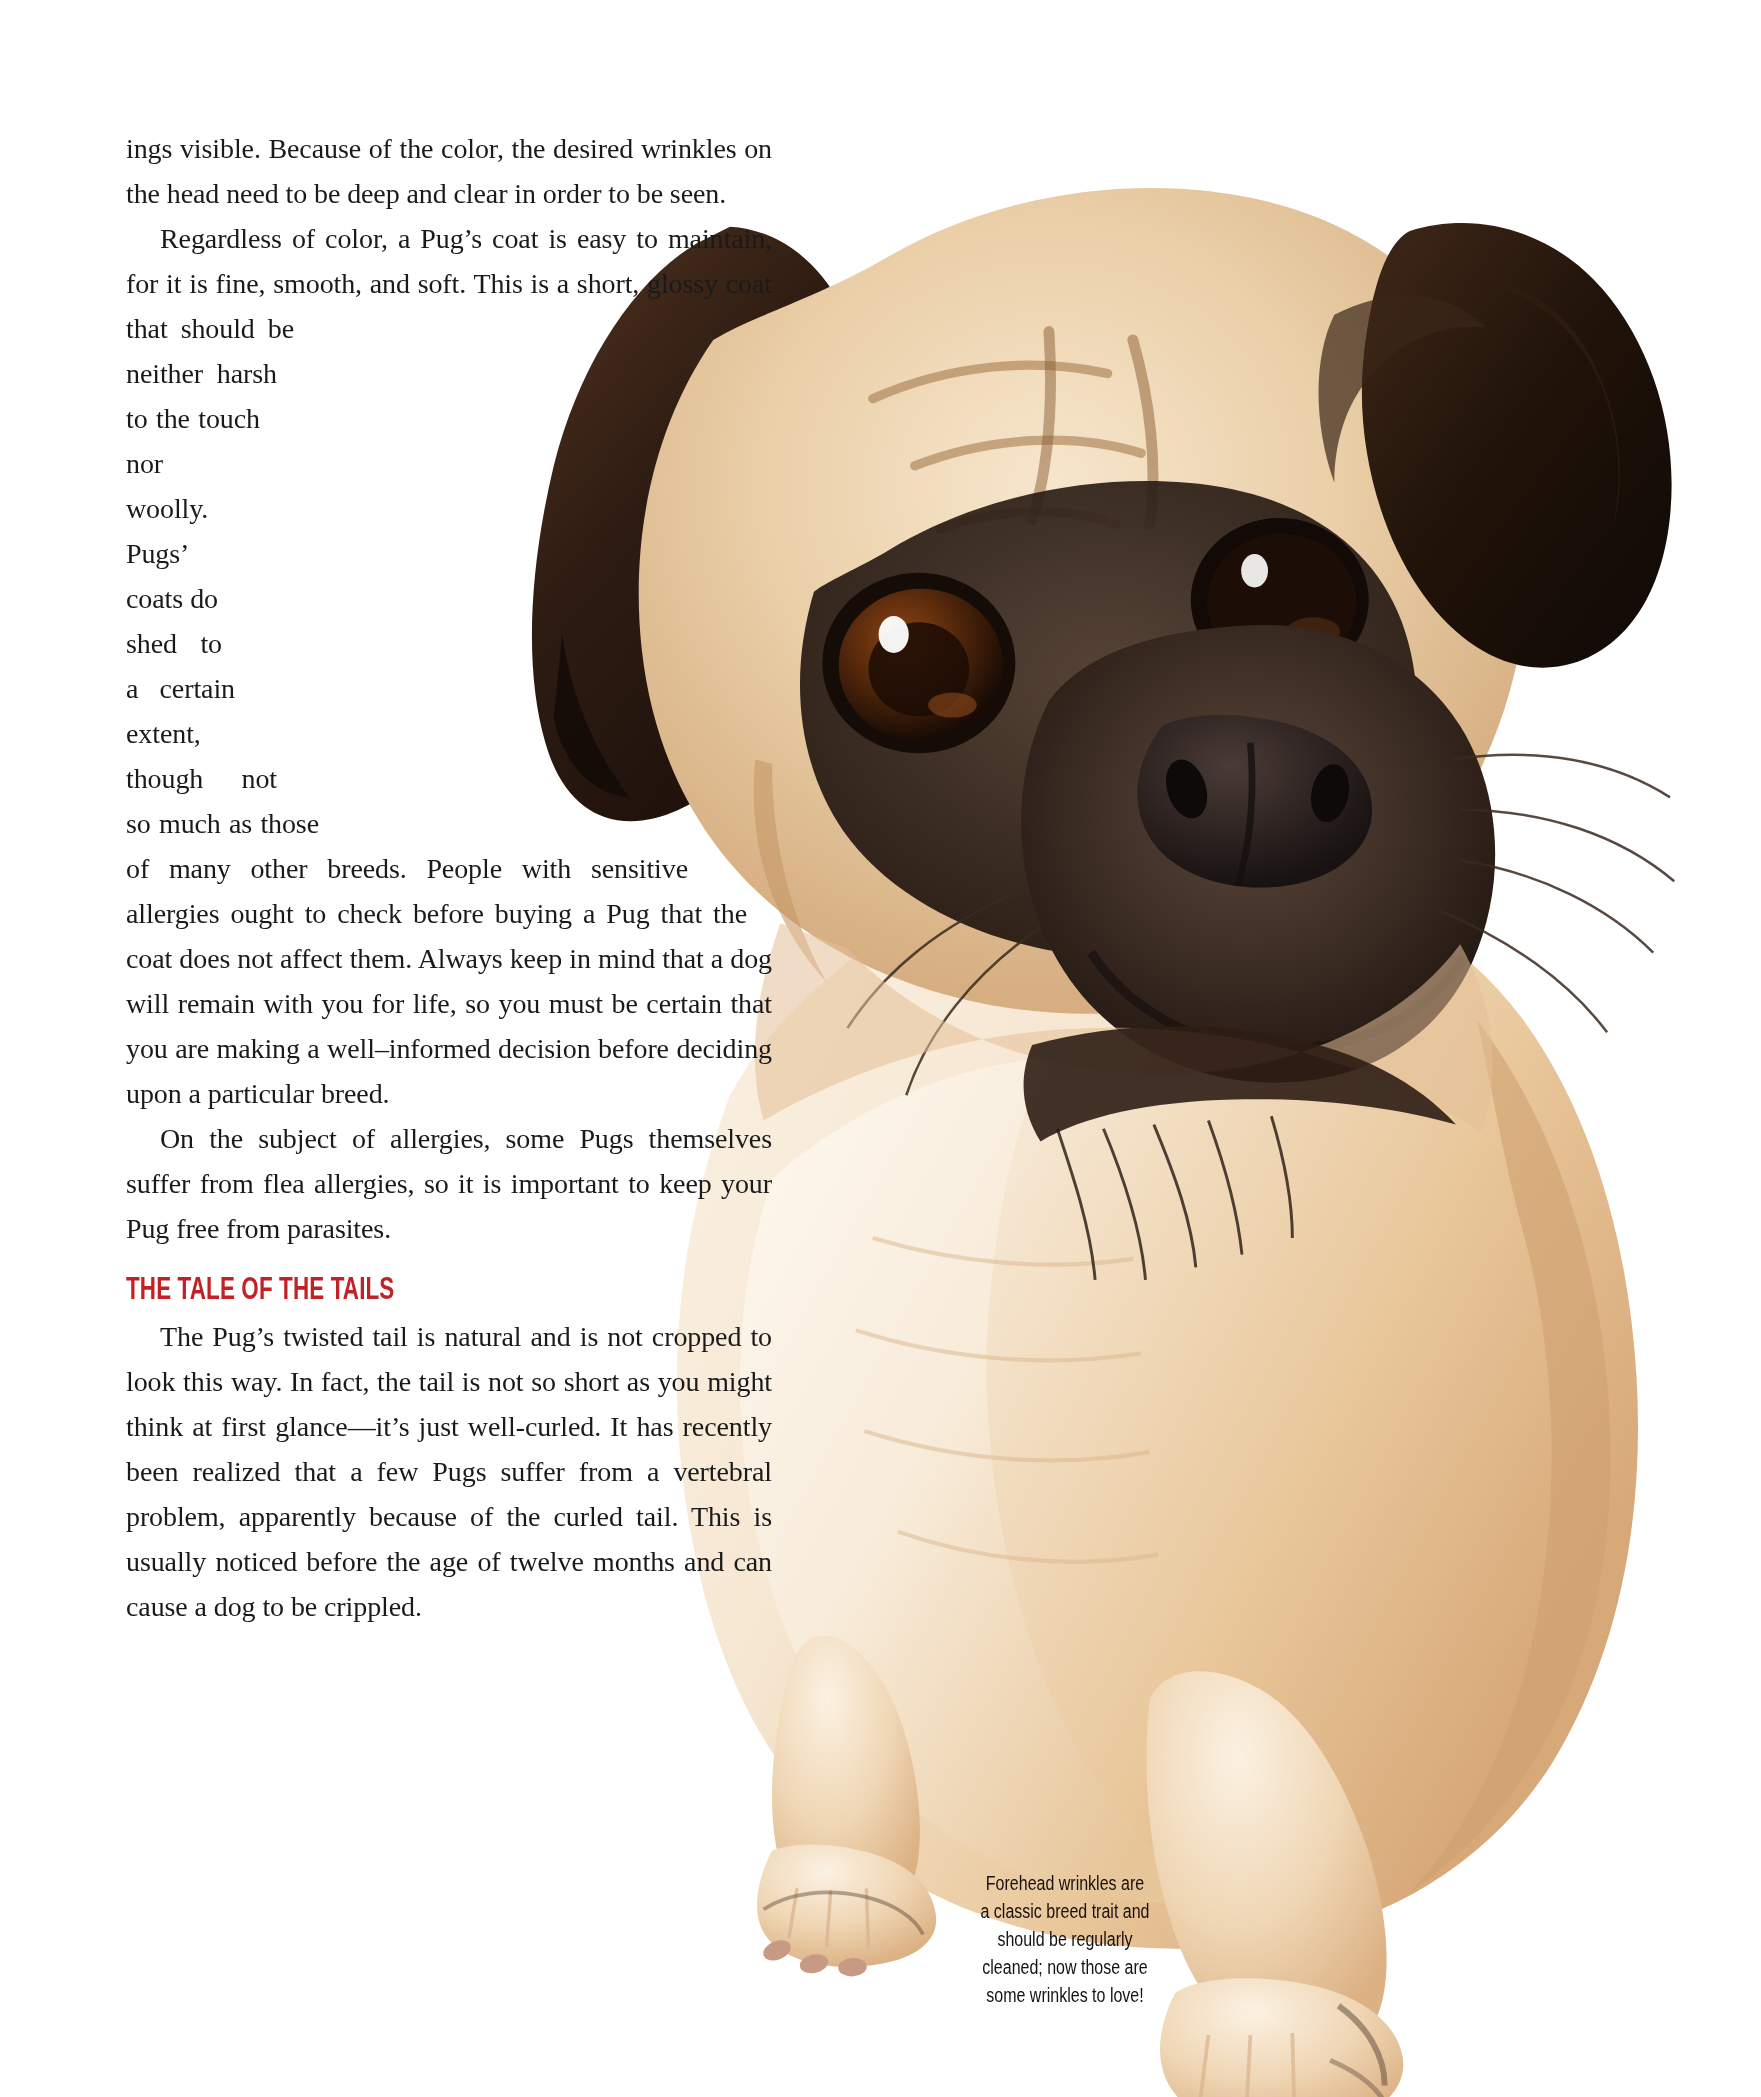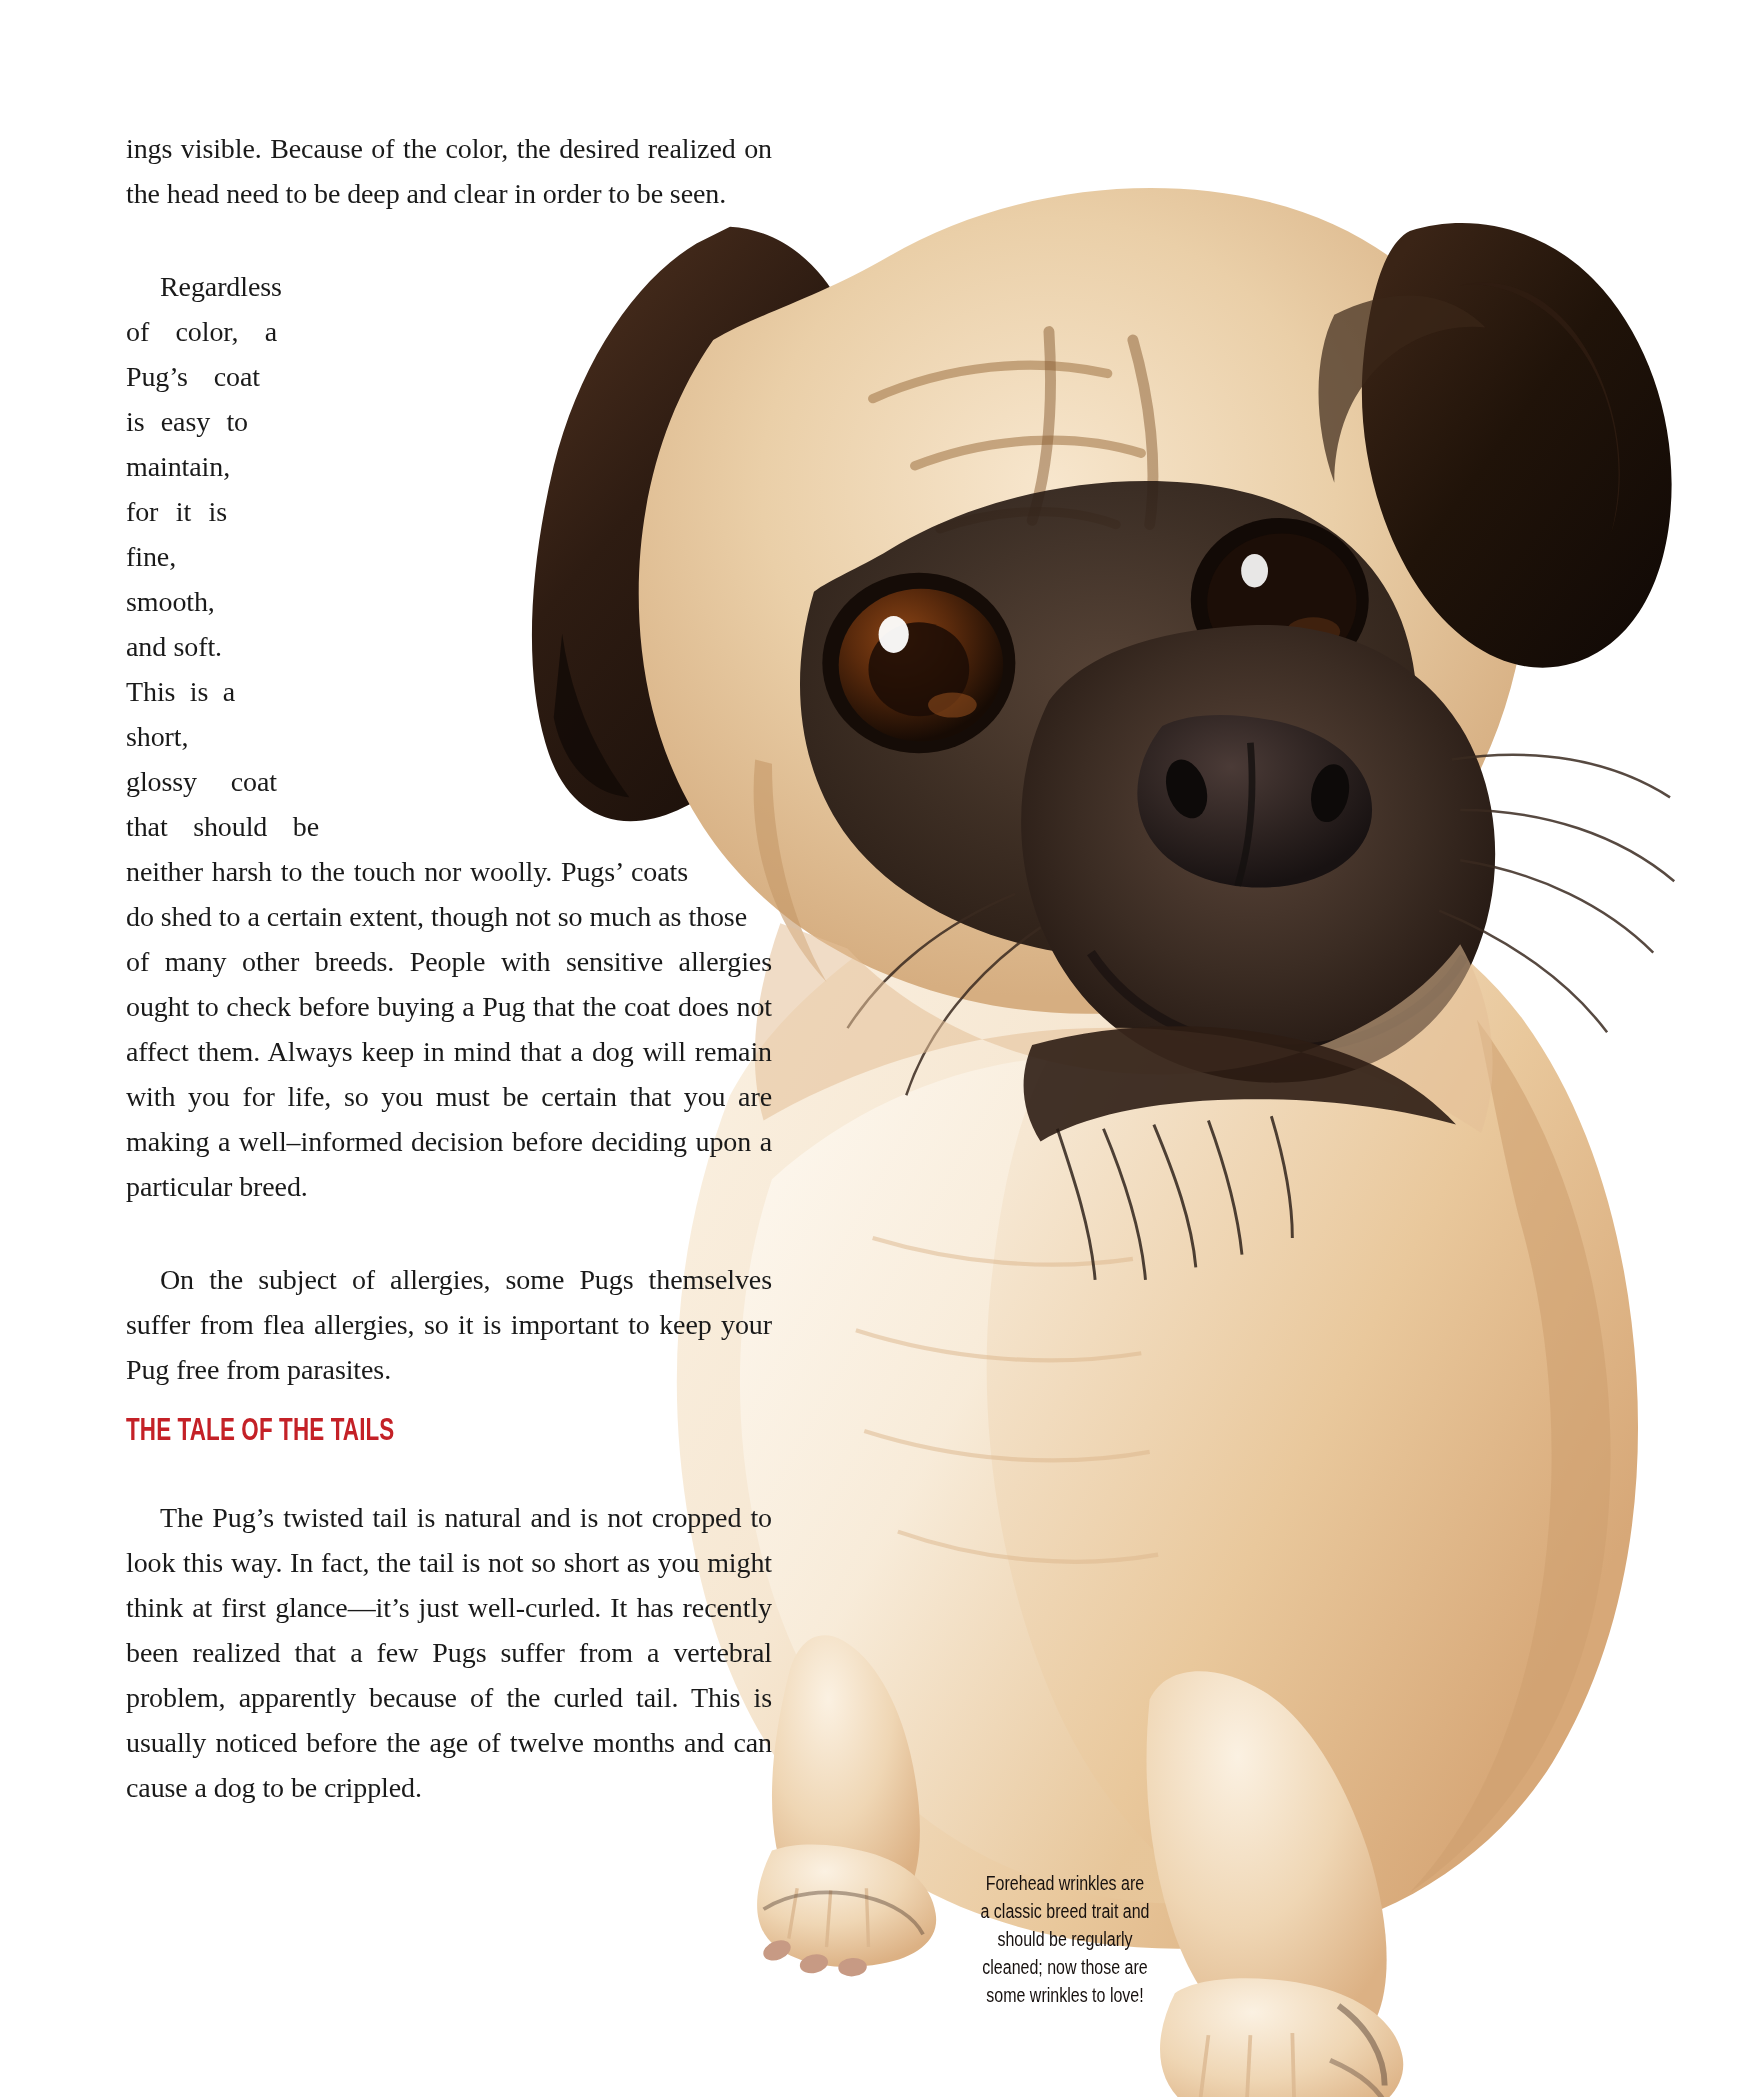--- a/index.html
+++ b/index.html
@@ -19,21 +19,21 @@
 
   
   .col{
     position:absolute;left:126px;top:126px;width:646px;
     font-family:"Liberation Serif",serif;
     font-size:28px;line-height:45px;color:#1a1a1a;
     letter-spacing:-0.1px;
   }
   .col p{margin:0;}
   .col p.just{text-align:justify;text-justify:inter-word;}
-  .col p.ind{text-indent:34px;margin-top:48px;}
+  .col p.ind{text-indent:34px;}
 
   
   .sp{float:right;clear:right;height:45px;background:transparent;}
 
   .head{
     font-family:"Liberation Sans",sans-serif;
     font-weight:700;
     font-size:32px;
     line-height:36px;
     letter-spacing:0.2px;
@@ -292,21 +292,21 @@
     <div class="sp" style="width:554px;height:45px;"></div>
     <div class="sp" style="width:550px;height:45px;"></div>
     <div class="sp" style="width:537px;height:45px;"></div>
     <div class="sp" style="width:520px;height:45px;"></div>
     <div class="sp" style="width:495px;height:45px;"></div>
     <div class="sp" style="width:453px;height:45px;"></div>
     <div class="sp" style="width:84px;height:45px;"></div>
     <div class="sp" style="width:25px;height:45px;"></div>
     <div class="sp" style="width:0px;height:45px;"></div>
 
-    <p class="just">ings visible. Because of the color, the desired realized on the head need to be deep and clear in order to be seen.</p>
+    <p class="just">ings visible. Because of the color, the desired wrinkles on the head need to be deep and clear in order to be seen.</p>
     <p class="just ind">Regardless of color, a Pug’s coat is easy to maintain, for it is fine, smooth, and soft. This is a short, glossy coat that should be neither harsh to the touch nor woolly. Pugs’ coats do shed to a certain extent, though not so much as those of many other breeds. People with sensitive allergies ought to check before buying a Pug that the coat does not affect them. Always keep in mind that a dog will remain with you for life, so you must be certain that you are making a well–informed decision before deciding upon a particular breed.</p>
     <p class="just ind">On the subject of allergies, some Pugs themselves suffer from flea allergies, so it is important to keep your Pug free from parasites.</p>
 
     <div class="head">THE TALE OF THE TAILS</div>
 
     <p class="just ind">The Pug’s twisted tail is natural and is not cropped to look this way. In fact, the tail is not so short as you might think at first glance—it’s just well-curled. It has recently been realized that a few Pugs suffer from a vertebral problem, apparently because of the curled tail. This is usually noticed before the age of twelve months and can cause a dog to be crippled.</p>
   </div>
 
   <div class="caption">
     <div>Forehead wrinkles are</div>

